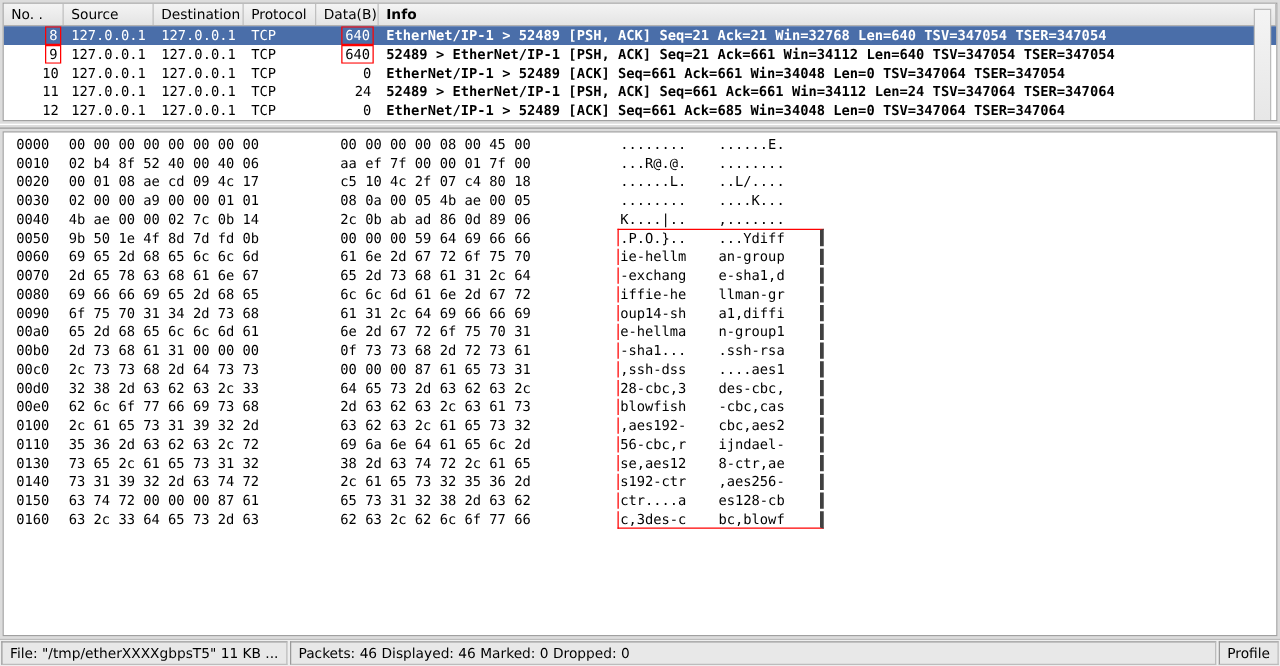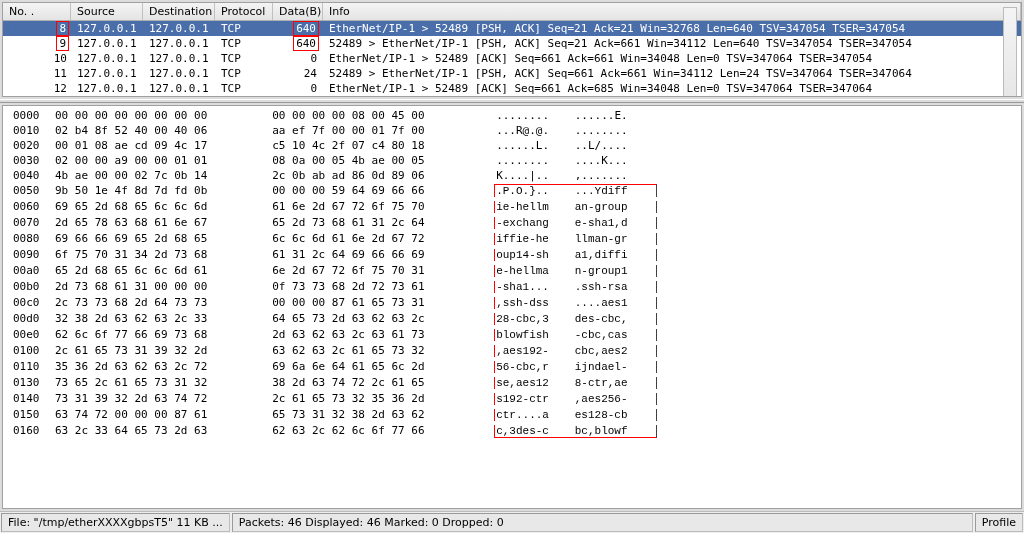--- a/index.html
+++ b/index.html
@@ -25,26 +25,26 @@
     background: linear-gradient(#f4f4f4, #e4e4e4);
     border-bottom: 1px solid #b0b0b0;
     font-family: "DejaVu Sans", Arial, sans-serif;
     font-size: 11px;
   }
   .packet-header div {
     border-right: 1px solid #c0c0c0;
     padding: 2px 6px;
     white-space: nowrap;
   }
-  .col-no { width: 68px; }
+  .col-no { width: 48px; }
   .col-src { width: 72px; }
   .col-dst { width: 72px; }
   .col-proto { width: 58px; }
   .col-data { width: 50px; }
-  .col-info { flex: 1; }
+  .col-info { flex: 1; font-weight: bold; }
   .packet-rows { font-size: 11px; }
   .packet-row {
     display: flex;
     padding: 0;
     white-space: nowrap;
   }
   .packet-row > div {
     padding: 1px 6px;
     overflow: hidden;
   }
@@ -78,21 +78,21 @@
   .hex-row {
     white-space: pre;
     line-height: 15px;
     font-family: "DejaVu Sans Mono", "Courier New", monospace;
   }
   .hex-off { display:inline-block; width: 42px; }
   .hex-bytes1 { display:inline-block; width: 204px; }
   .hex-bytes2 { display:inline-block; width: 204px; }
   .hex-ascii1 { display:inline-block; width: 72px; }
   .hex-ascii2 { display:inline-block; width: 80px; }
-  .ascii-red { border-left:1px solid #ff0000; border-right:1px solid #404040; padding:0 1px; margin:0 -2px;font-family:Liberation Mono, monospace;}
+  .ascii-red { border-left:1px solid #ff0000; border-right:3px solid #404040; padding:0 1px; margin:0 -2px;}
   .ascii-red.first { border-top:1px solid #ff0000; }
   .ascii-red.last { border-bottom:1px solid #ff0000; }
   .statusbar {
     display: flex;
     background: #eeeeee;
     border-top: 1px solid #bbb;
     font-family: "DejaVu Sans", Arial, sans-serif;
     font-size: 11px;
     flex: 0 0 auto;
     align-items: center;

